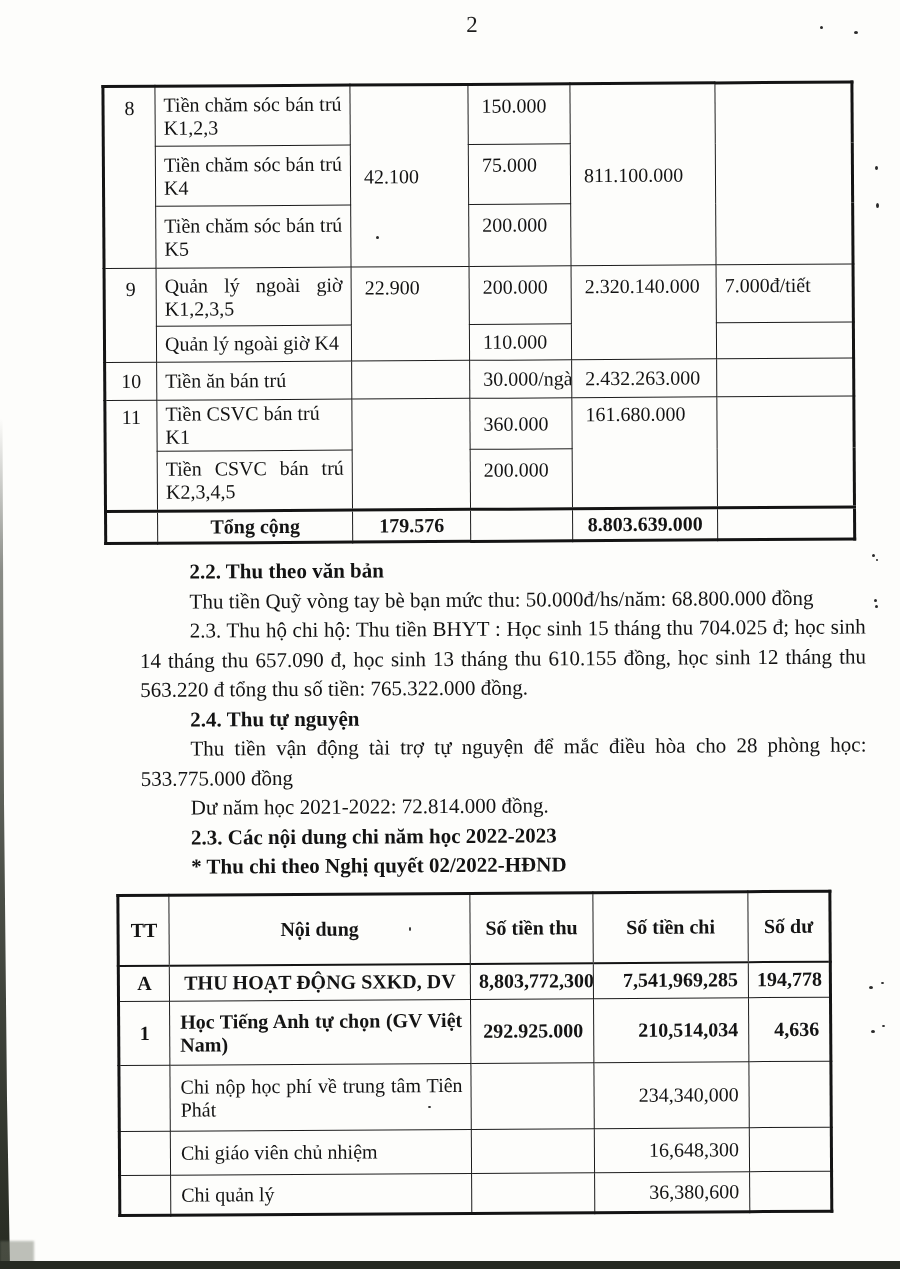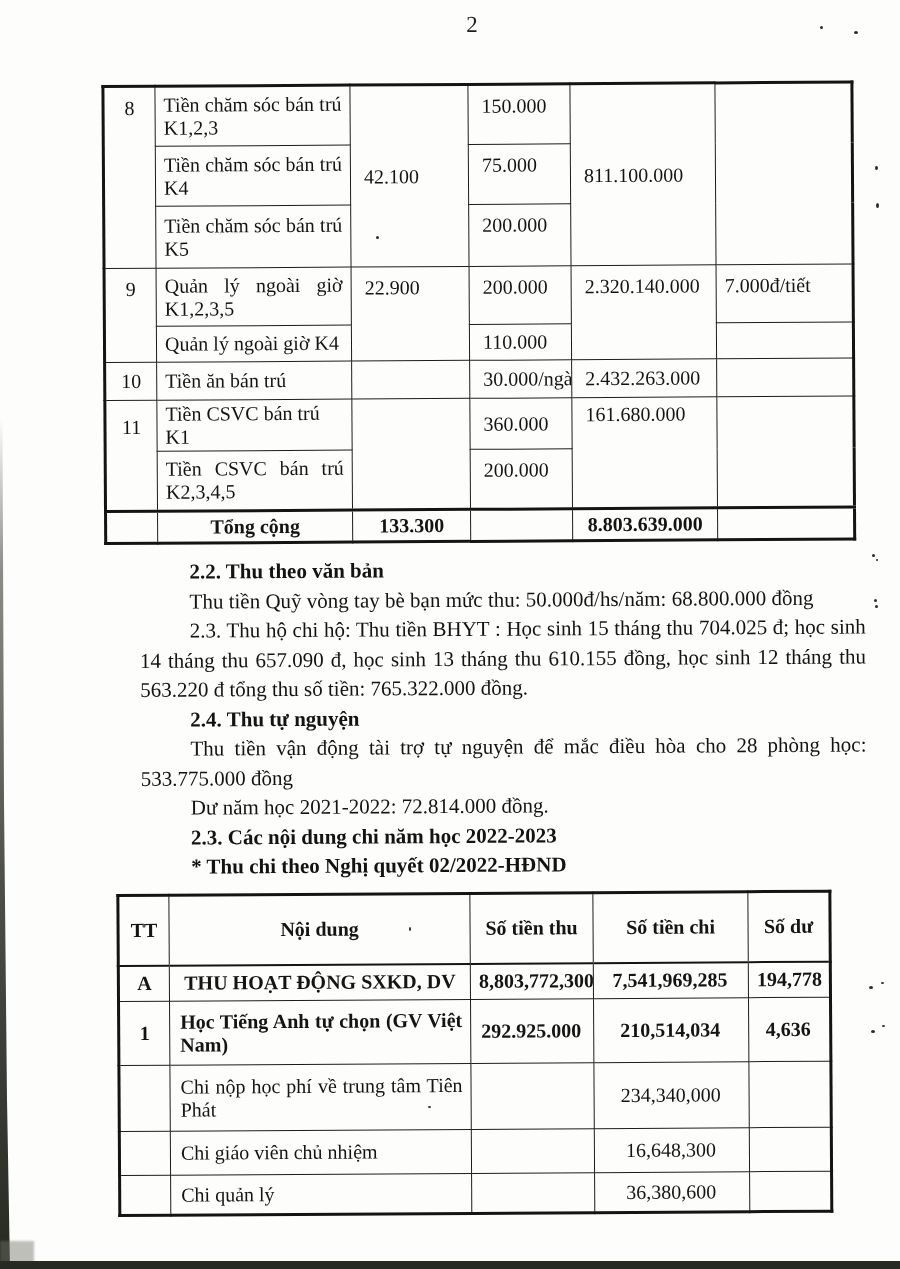--- a/index.html
+++ b/index.html
@@ -37,21 +37,21 @@
   #bodytext{
     position:absolute;left:139px;top:556px;width:726px;
     font-size:21px;line-height:29.5px;color:#131313;
   }
   #bodytext p{margin:0;text-indent:50px;text-align:justify;}
   #bodytext p.hd{font-weight:bold;text-align:left;}
   
   #t2{left:114px;top:892px;width:712px;border:3px solid #141414;}
   #t2 th{font-weight:bold;text-align:center;border-bottom:2.6px solid #141414;}
   #t2 td.stt{text-align:center;}
-  #t2 td.rt{text-align:center;padding-right:10px;}
+  #t2 td.rt{text-align:right;padding-right:10px;}
   #t2 .b{font-weight:bold;}
   #t2 td.dsc{padding-left:10px;}
   
   #edge-left{
     position:absolute;left:0;top:418px;width:10px;height:851px;
     background:linear-gradient(to bottom,rgba(44,48,39,0) 0%,rgba(44,48,39,0.55) 18%,rgba(44,48,39,0.85) 55%,#262a21 100%);
     clip-path:polygon(0 0,2.5px 0,4px 45%,7px 80%,10px 100%,0 100%);
   }
   #edge-bottom{
     position:absolute;left:0;bottom:0;width:900px;height:8px;
@@ -123,38 +123,38 @@
     </tr>
     <tr style="height:38px">
       <td class="stt">10</td>
       <td class="dsc">Tiền ăn bán trú</td>
       <td></td>
       <td class="num">30.000/ngày</td>
       <td class="num">2.432.263.000</td>
       <td></td>
     </tr>
     <tr style="height:33px">
-      <td class="stt vt" rowspan="2" style="padding-top:15px">11</td>
+      <td class="stt vt" rowspan="2" style="padding-top:5px">11</td>
       <td class="dsc">Tiền CSVC bán trú K1</td>
       <td rowspan="2"></td>
       <td class="num">360.000</td>
       <td class="num vt" rowspan="2" style="padding-top:5px">161.680.000</td>
       <td rowspan="2"></td>
     </tr>
     <tr style="height:60px">
       <td class="dsc">
             <span class="jl">Tiền CSVC bán trú</span>
             <span class="l2">K2,3,4,5</span>
           </td>
       <td class="num vt">200.000</td>
     </tr>
     <tr class="sum" style="height:32px">
       <td></td>
       <td>Tổng cộng</td>
-      <td>133.300</td>
+      <td>179.576</td>
       <td></td>
       <td>8.803.639.000</td>
       <td></td>
     </tr>
   </tbody>
     </table>
 
   <div id="bodytext">
     <p class="hd">2.2. Thu theo văn bản</p>
     <p>Thu tiền Quỹ vòng tay bè bạn mức thu: 50.000đ/hs/năm: 68.800.000 đồng</p>

